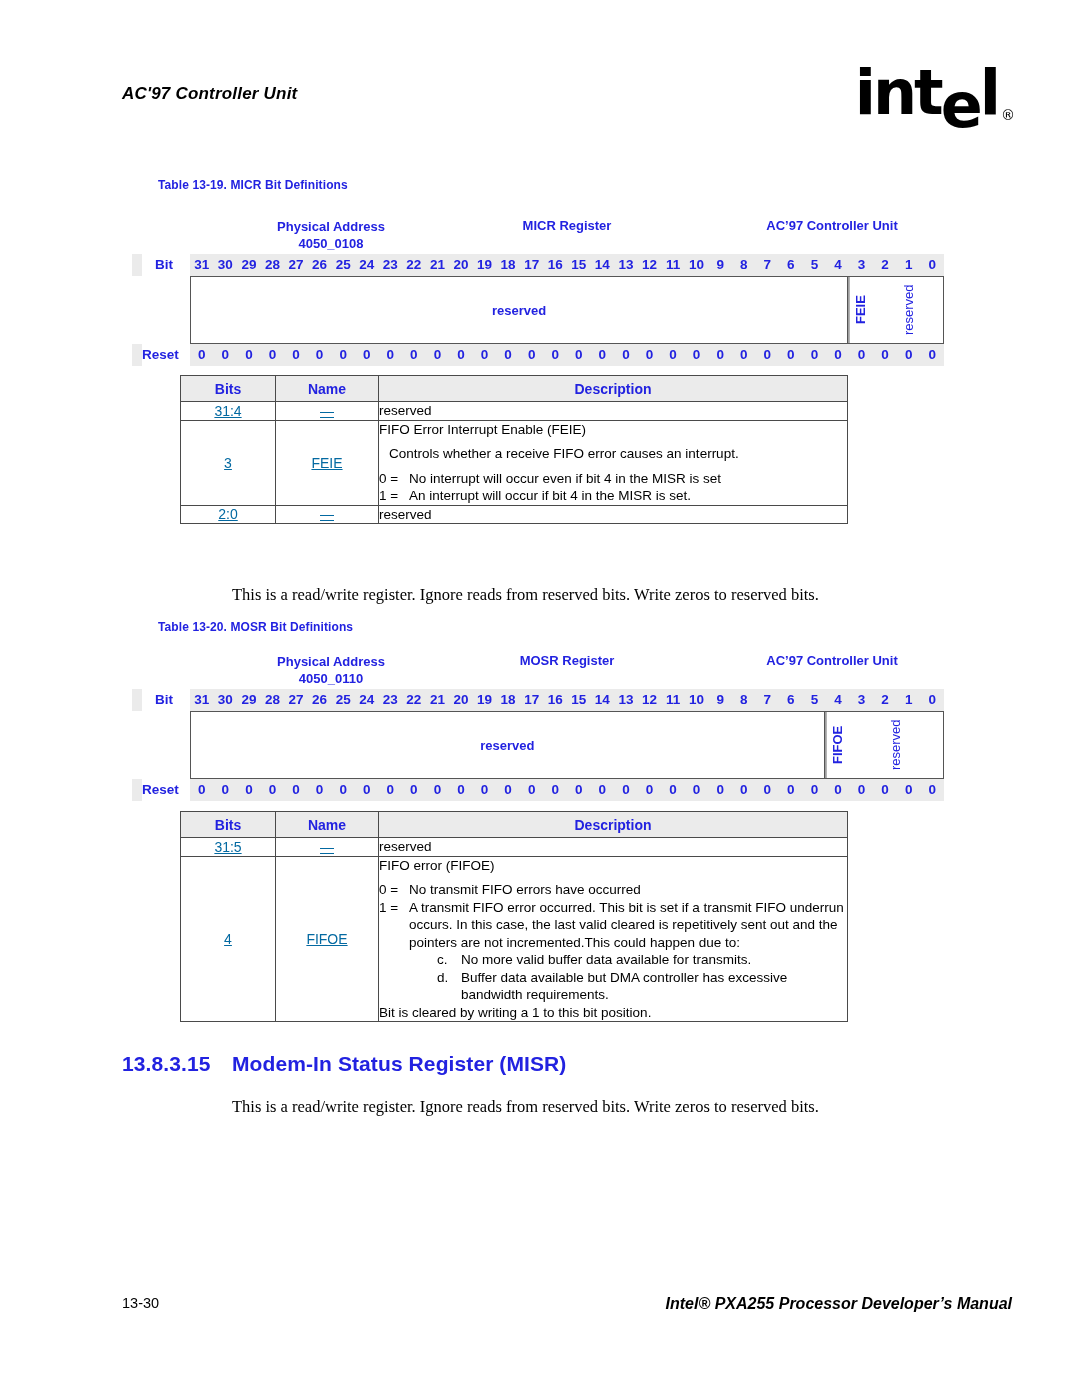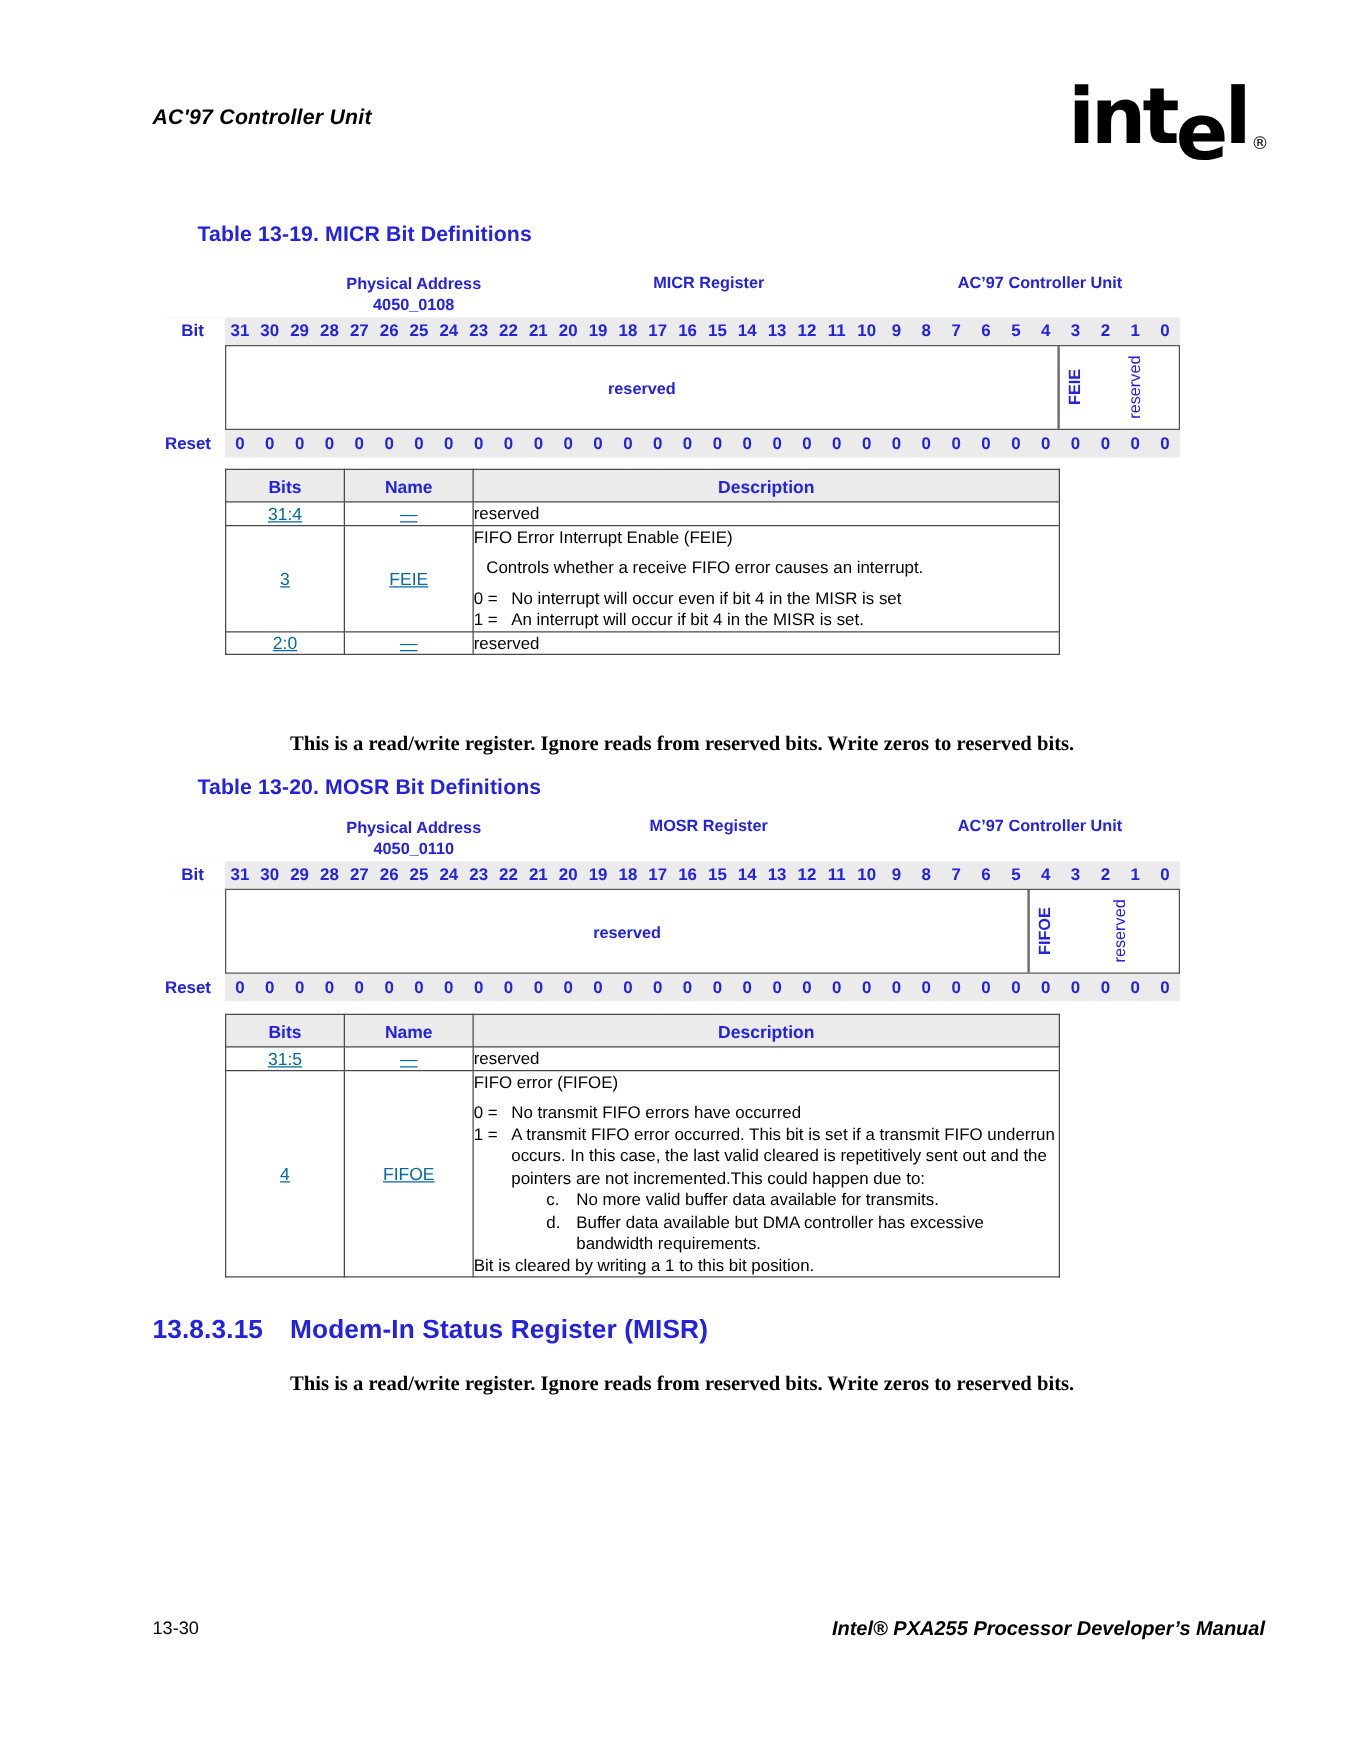--- a/index.html
+++ b/index.html
@@ -62,21 +62,21 @@
     font-weight: normal;
     position: relative;
     top: -2px;
     left: 3px;
     font-family: "DejaVu Sans", sans-serif;
   }
 
   
   .table-caption {
     position: absolute;
-    font-size: 17px;
+    font-size: 12px;
     font-weight: bold;
     color: #2222E0;
     letter-spacing: 0.1px;
   }
   .sec-head {
     position: absolute;
     left: 122px;
     font-size: 21px;
     font-weight: bold;
     color: #2222E0;
@@ -85,21 +85,21 @@
   }
   .sec-head .num {
     display: inline-block;
     width: 110px;
   }
   .body-para {
     position: absolute;
     left: 232px;
     font-family: "Liberation Serif", serif;
     font-size: 16.5px;
-    font-weight: bold;
+    font-weight: normal;
     color: #000;
     white-space: nowrap;
   }
 
   
   .reg-block { position: absolute; left: 132px; width: 812px; }
   .reg-top {
     position: relative;
     height: 36px;
     color: #2222E0;
@@ -136,20 +136,21 @@
     width: 48px;
     text-align: right;
     padding-right: 17px;
     box-sizing: border-box;
     font-size: 13.5px;
     font-weight: bold;
     color: #2222E0;
     background: #ffffff;
     flex: none;
     line-height: 22px;
+    margin-left: 10px;
   }
   .cells { display: flex; flex: 1; }
   .cell {
     flex: 1 1 0;
     text-align: center;
     font-size: 13.5px;
     font-weight: bold;
     color: #2222E0;
     line-height: 22px;
   }

